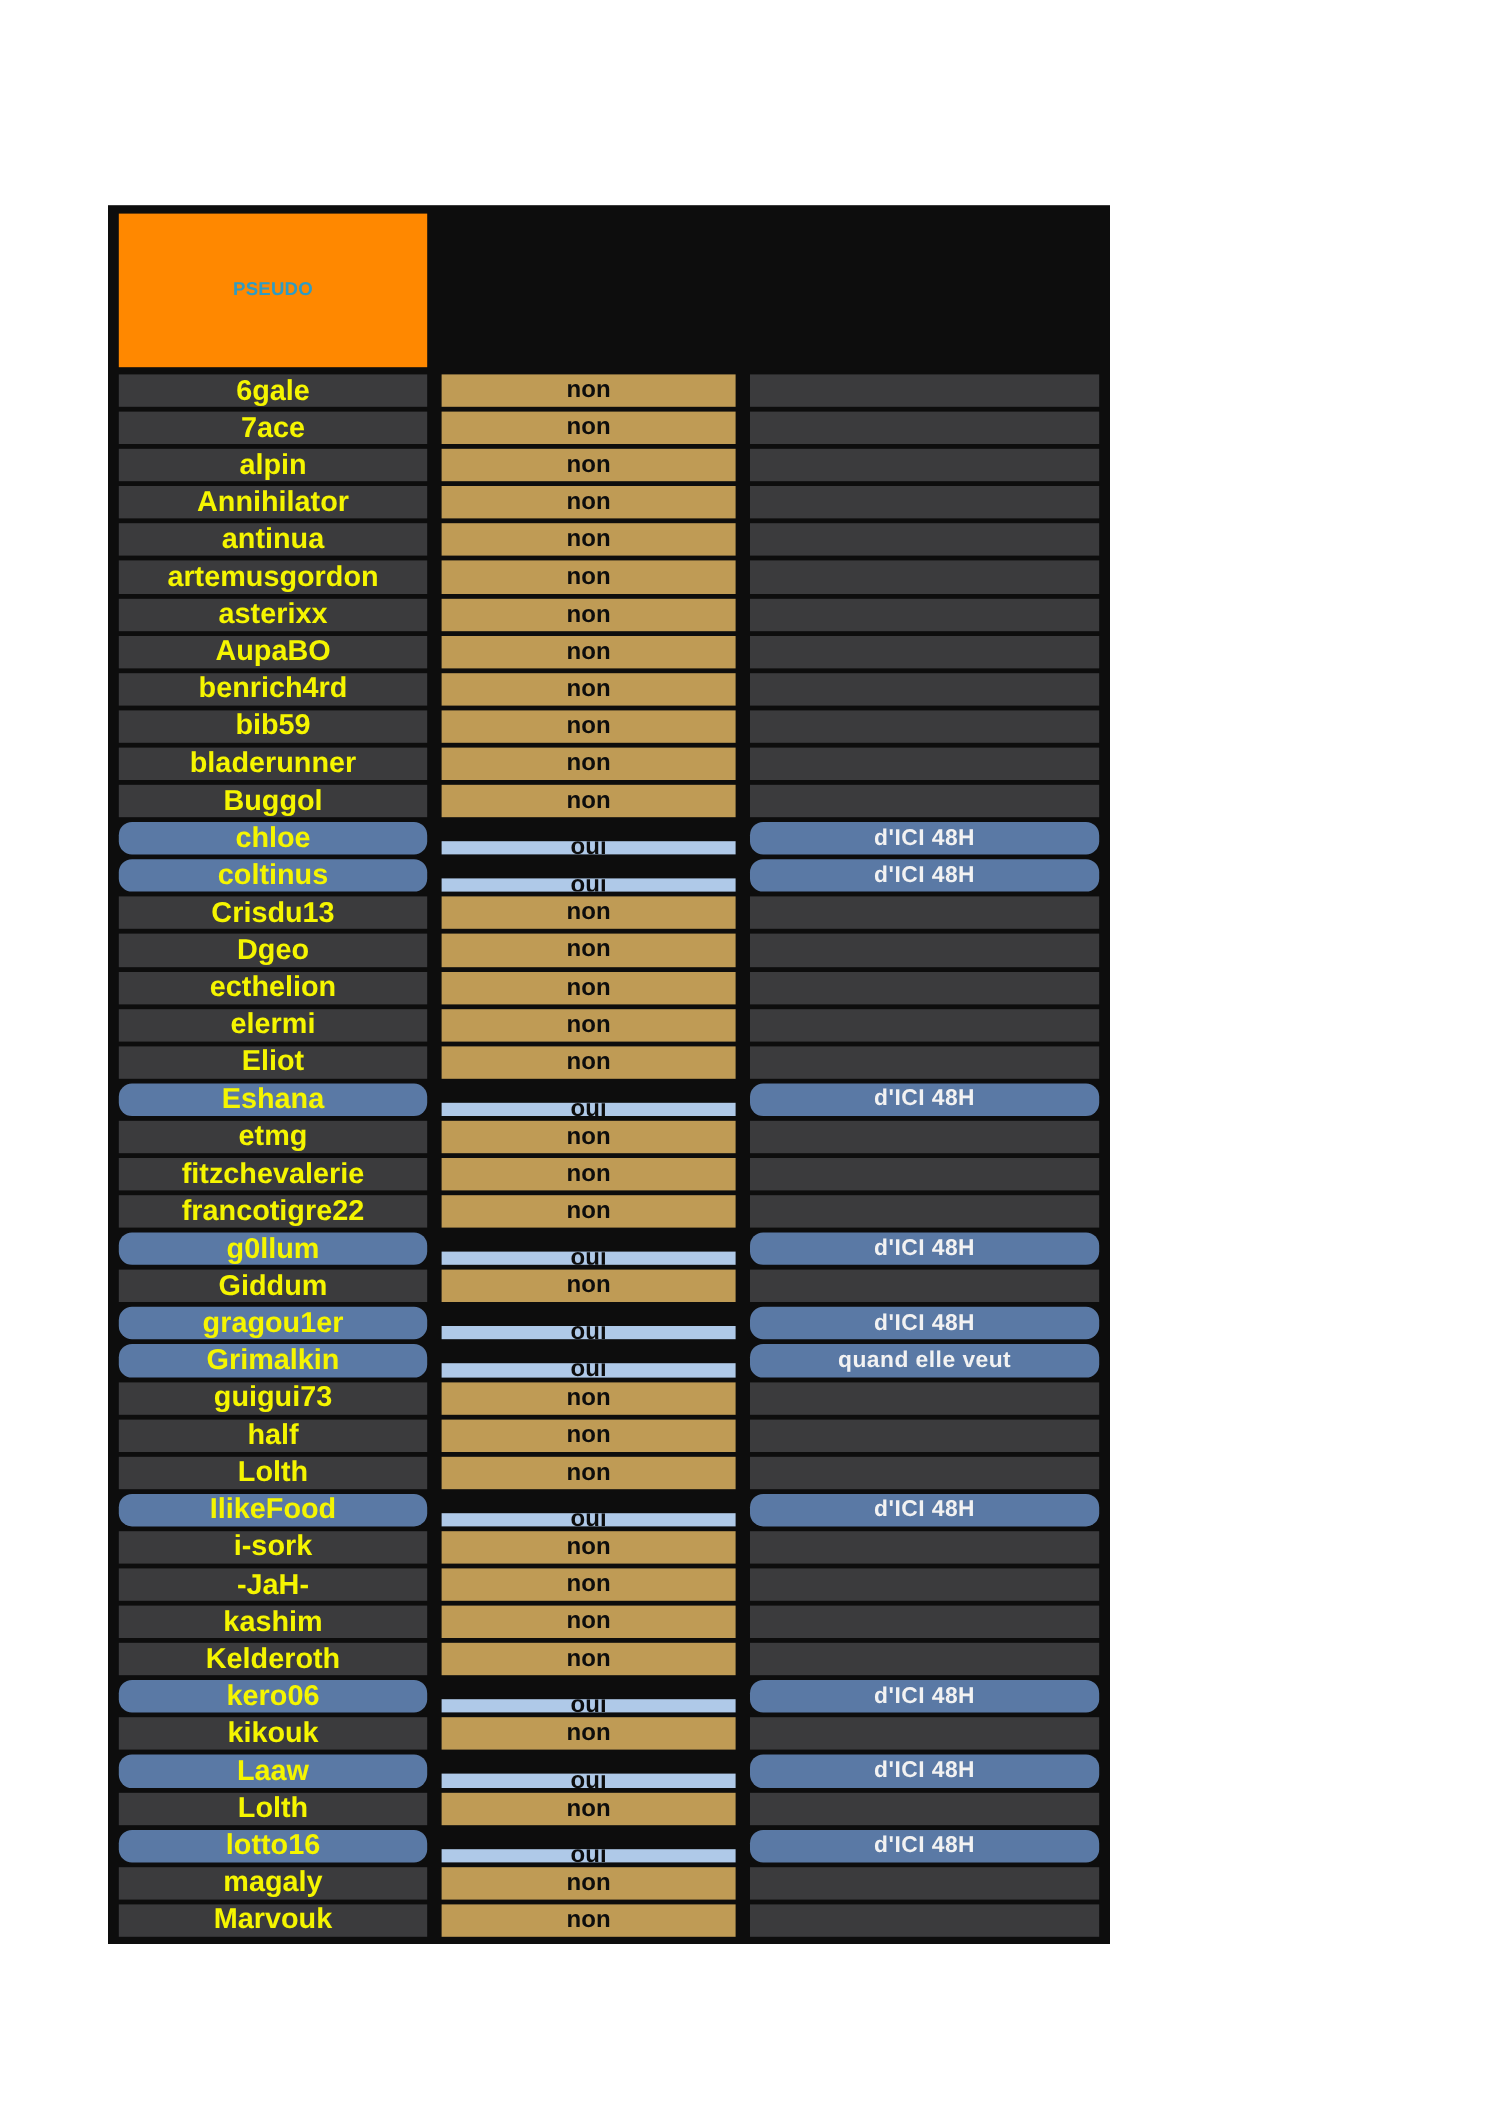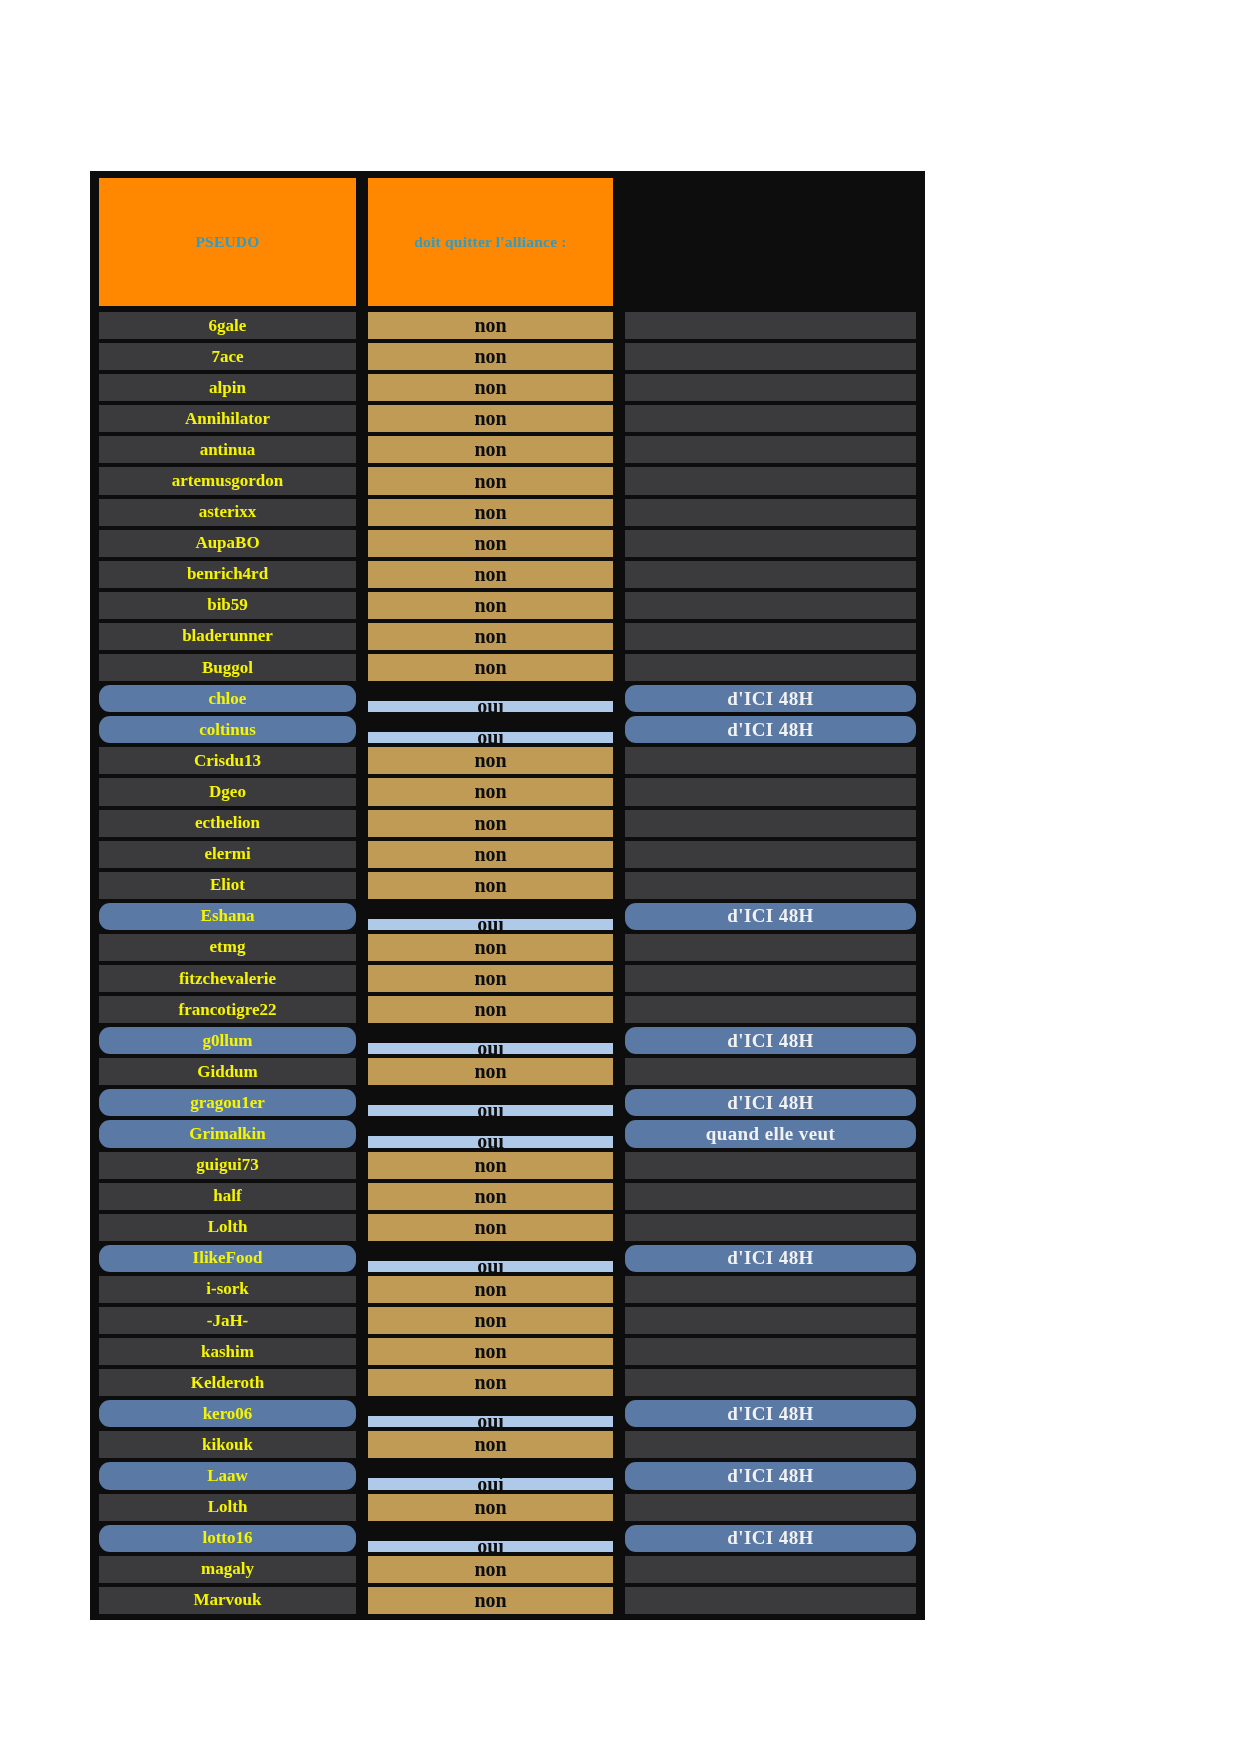--- a/index.html
+++ b/index.html
@@ -28,21 +28,20 @@
     left:90px;
     top:171px;
     width:835px;
     background:var(--table-border);
     padding:7px 9px 6px 9px;
   }
   .grid-row{
     display:grid;
     grid-template-columns:257px 245px 291px;
     column-gap:12px;
-    font-family:Liberation Serif, serif;
   }
   .header-row{
     height:128px;
     margin-bottom:6px;
   }
   .header-cell{
     background:var(--header-bg);
     color:var(--header-text);
     font-weight:bold;
     font-size:15.5px;
@@ -63,21 +62,21 @@
   .cell{
     display:flex;
     align-items:center;
     justify-content:center;
     font-weight:bold;
     overflow:hidden;
     white-space:nowrap;
   }
   .pseudo{
     color:var(--pseudo-text);
-    font-size:17px;
+    font-size:24px;
     text-align:right;
   }
   .answer{
     color:var(--answer-text);
     font-size:20px;
   }
   .deadline{
     color:var(--deadline-text);
     font-size:19px;
     letter-spacing:.4px;
@@ -86,21 +85,20 @@
   .row.no .answer{ background:var(--non-bg); }
   .row.yes .pseudo, .row.yes .deadline{ background:var(--oui-row-bg);border-radius:11px; }
   .row.yes .answer{ background:var(--oui-bg);margin-top:16px; }
 </style>
 </head>
 <body>
 
 <div class="sheet-table">
   <div class="grid-row header-row">
     <div class="header-cell">PSEUDO</div>
-    <div class="header-cell">doit quitter l'alliance :</div>
   </div>
   <div class="rows-body">
   <div class="grid-row row no">
     <div class="cell pseudo">6gale</div>
     <div class="cell answer">non</div>
     <div class="cell deadline"></div>
   </div>
 
   <div class="grid-row row no">
     <div class="cell pseudo">7ace</div>

